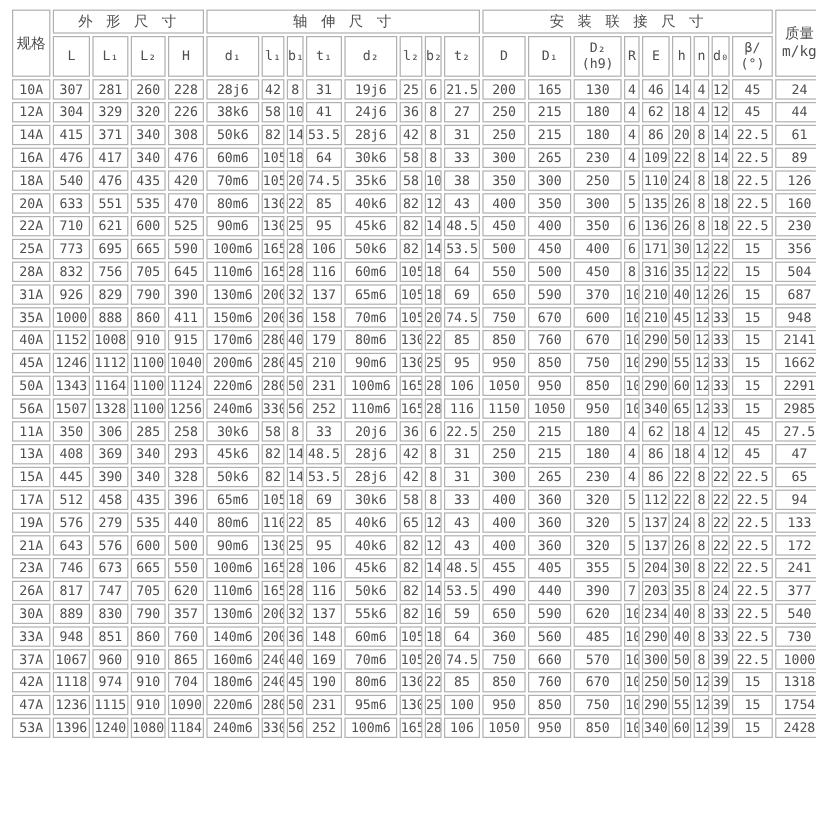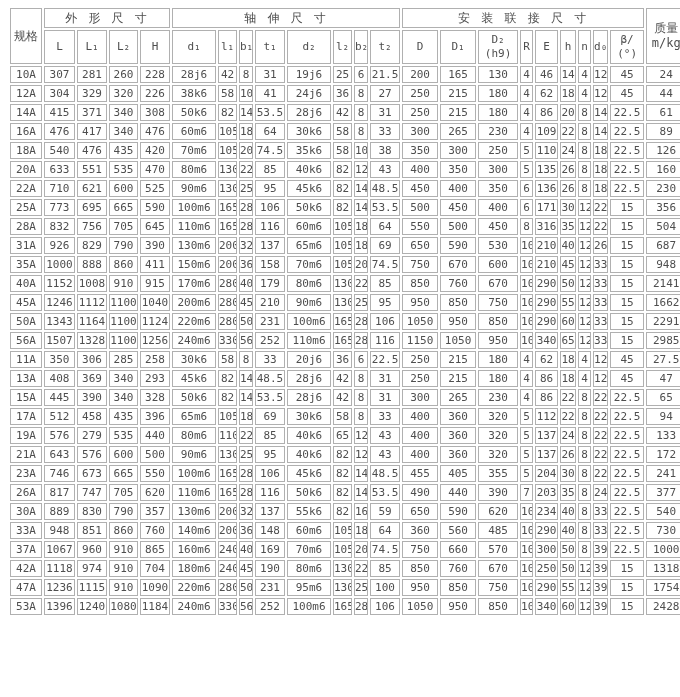--- a/index.html
+++ b/index.html
@@ -331,21 +331,21 @@
           <td>130m6</td>
           <td>200</td>
           <td>32</td>
           <td>137</td>
           <td>65m6</td>
           <td>105</td>
           <td>18</td>
           <td>69</td>
           <td>650</td>
           <td>590</td>
-          <td>530</td>
+          <td>370</td>
           <td>10</td>
           <td>210</td>
           <td>40</td>
           <td>12</td>
           <td>26</td>
           <td>15</td>
           <td>687</td>
         </tr>
         <tr>
           <td>35A</td>

